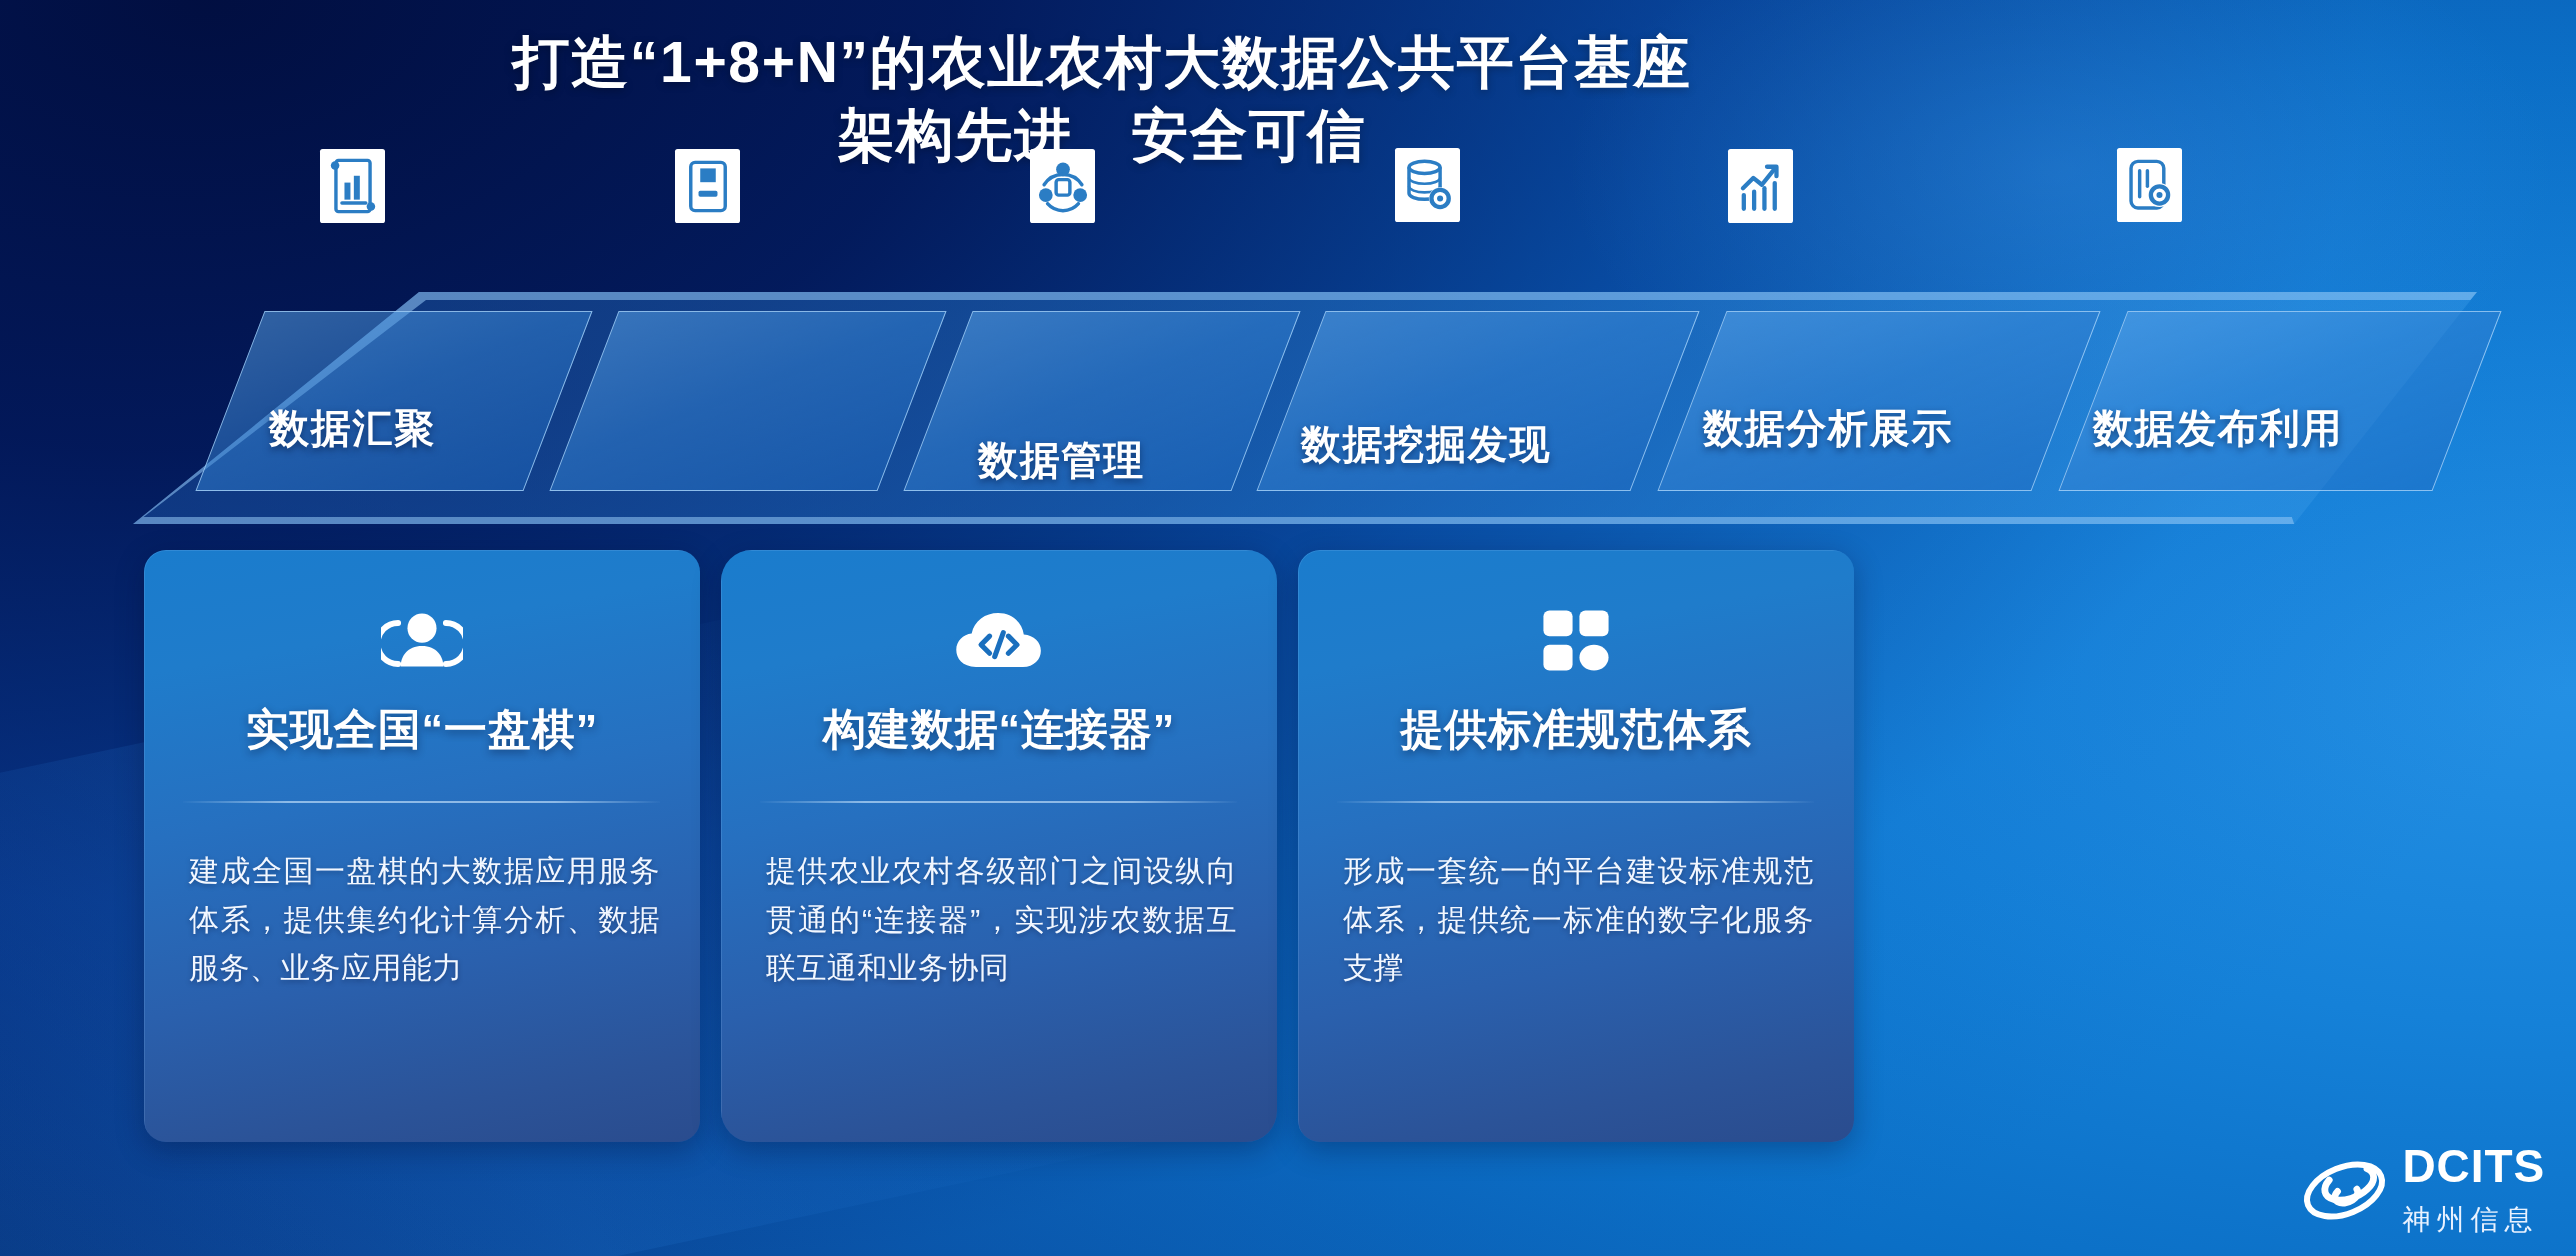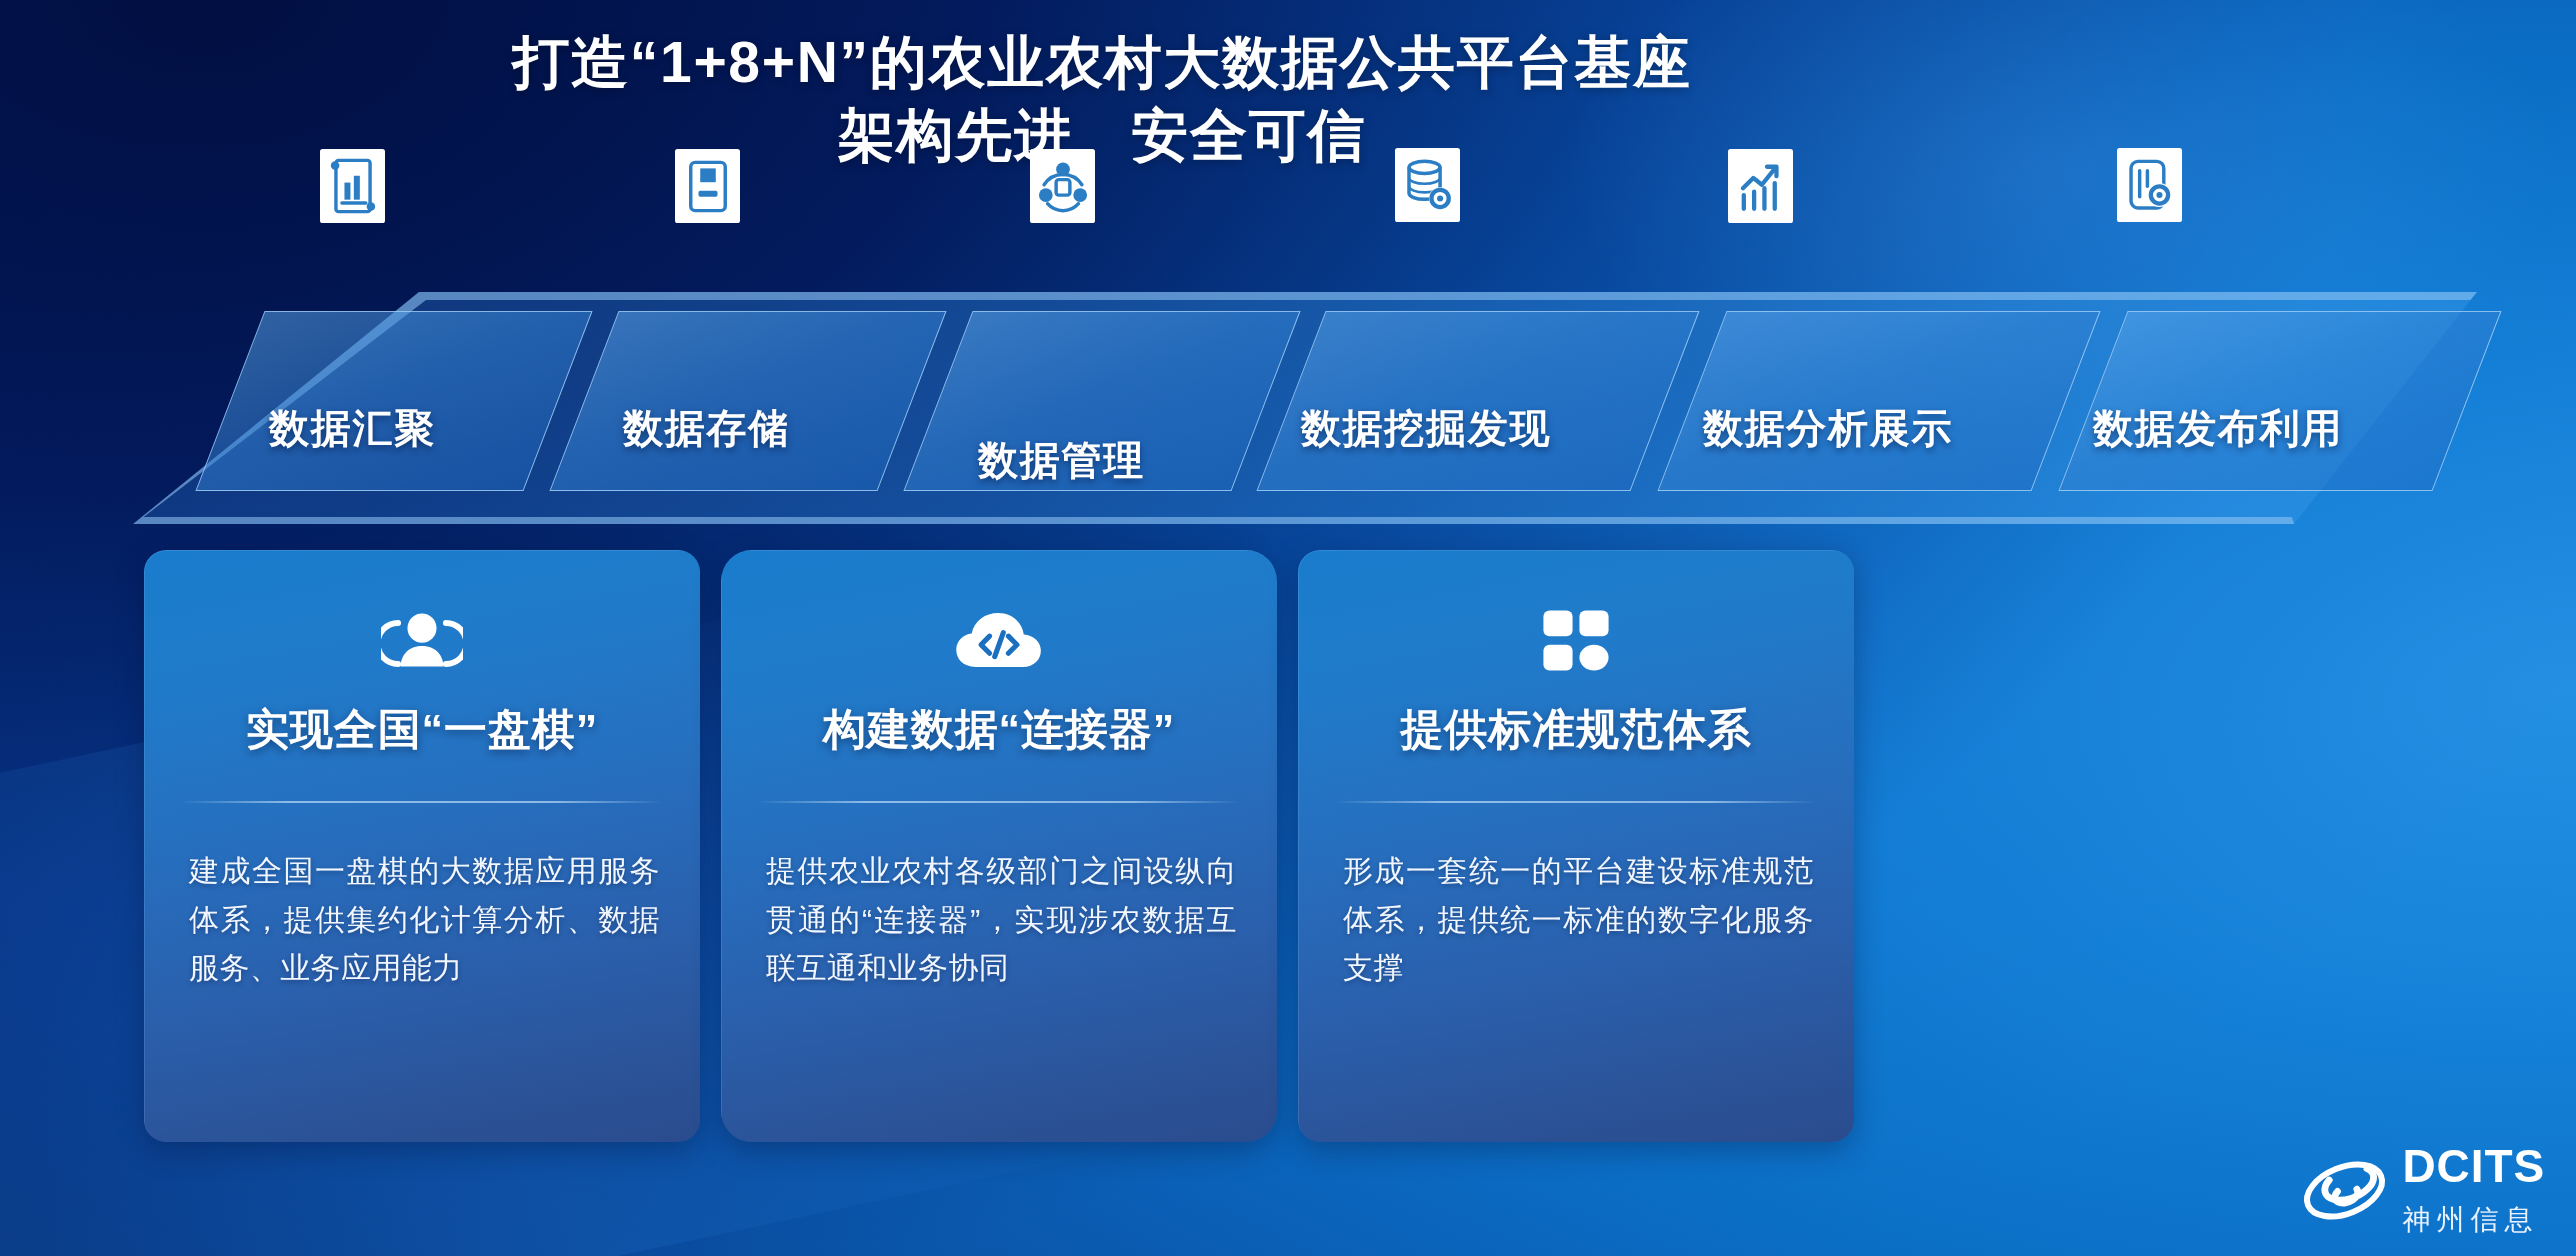--- a/index.html
+++ b/index.html
@@ -143,21 +143,20 @@
         <rect x="10" y="4" width="40" height="60" rx="3" fill="none" stroke="#2b7dc4" stroke-width="4"></rect>
         <rect x="20" y="30" width="7" height="20" fill="#2b7dc4"></rect>
         <rect x="31" y="22" width="7" height="28" fill="#2b7dc4"></rect>
         <line x1="17" y1="54" x2="45" y2="54" stroke="#2b7dc4" stroke-width="4" stroke-linecap="round"></line>
         <circle cx="9" cy="10" r="5" fill="#2b7dc4"></circle>
         <circle cx="51" cy="58" r="5" fill="#2b7dc4"></circle>
       </svg>
     </div>
 
     <div class="tile" style="left:584px;width:328px;"></div>
-    <div class="tile-label" style="left:526px;width:361px;">数据存储</div>
     <div class="tile-icon" style="left:675px;top:-124px;">
       <svg width="50" height="57" viewBox="0 0 58 66" aria-hidden="true">
         <rect x="9" y="5" width="40" height="56" rx="5" fill="none" stroke="#2b7dc4" stroke-width="4"></rect>
         <rect x="20" y="12" width="18" height="16" fill="#2b7dc4"></rect>
         <rect x="18" y="38" width="22" height="7" rx="2" fill="#2b7dc4"></rect>
       </svg>
     </div>
 
     <div class="tile" style="left:938px;width:328px;"></div>
     <div class="tile-label" style="left:881px;width:361px;margin-top:32px;">数据管理</div>
@@ -167,21 +166,21 @@
         <circle cx="10" cy="42" r="8" fill="#2b7dc4"></circle>
         <circle cx="50" cy="42" r="8" fill="#2b7dc4"></circle>
         <rect x="22" y="24" width="16" height="18" rx="3" fill="none" stroke="#2b7dc4" stroke-width="4"></rect>
         <path d="M8 30 A26 26 0 0 1 30 18" fill="none" stroke="#2b7dc4" stroke-width="4" stroke-linecap="round"></path>
         <path d="M52 30 A26 26 0 0 0 30 18" fill="none" stroke="#2b7dc4" stroke-width="4" stroke-linecap="round"></path>
         <path d="M12 52 A24 24 0 0 0 48 52" fill="none" stroke="#2b7dc4" stroke-width="4" stroke-linecap="round"></path>
       </svg>
     </div>
 
     <div class="tile" style="left:1291px;width:374px;"></div>
-    <div class="tile-label" style="left:1224px;width:404px;">数据挖掘发现</div>
+    <div class="tile-label" style="left:1224px;width:404px;margin-top:16px;">数据挖掘发现</div>
     <div class="tile-icon" style="left:1395px;top:-125px;">
       <svg width="52" height="57" viewBox="0 0 60 66" aria-hidden="true">
         <ellipse cx="26" cy="12" rx="18" ry="7" fill="none" stroke="#2b7dc4" stroke-width="4"></ellipse>
         <path d="M8 12 v30 a18 7 0 0 0 36 0 v-30" fill="none" stroke="#2b7dc4" stroke-width="4"></path>
         <path d="M8 24 a18 7 0 0 0 36 0" fill="none" stroke="#2b7dc4" stroke-width="3"></path>
         <path d="M8 34 a18 7 0 0 0 36 0" fill="none" stroke="#2b7dc4" stroke-width="3"></path>
         <circle cx="44" cy="48" r="13" fill="#ffffff"></circle>
         <circle cx="44" cy="48" r="10" fill="none" stroke="#2b7dc4" stroke-width="5"></circle>
         <circle cx="44" cy="48" r="3.5" fill="#2b7dc4"></circle>
       </svg>

